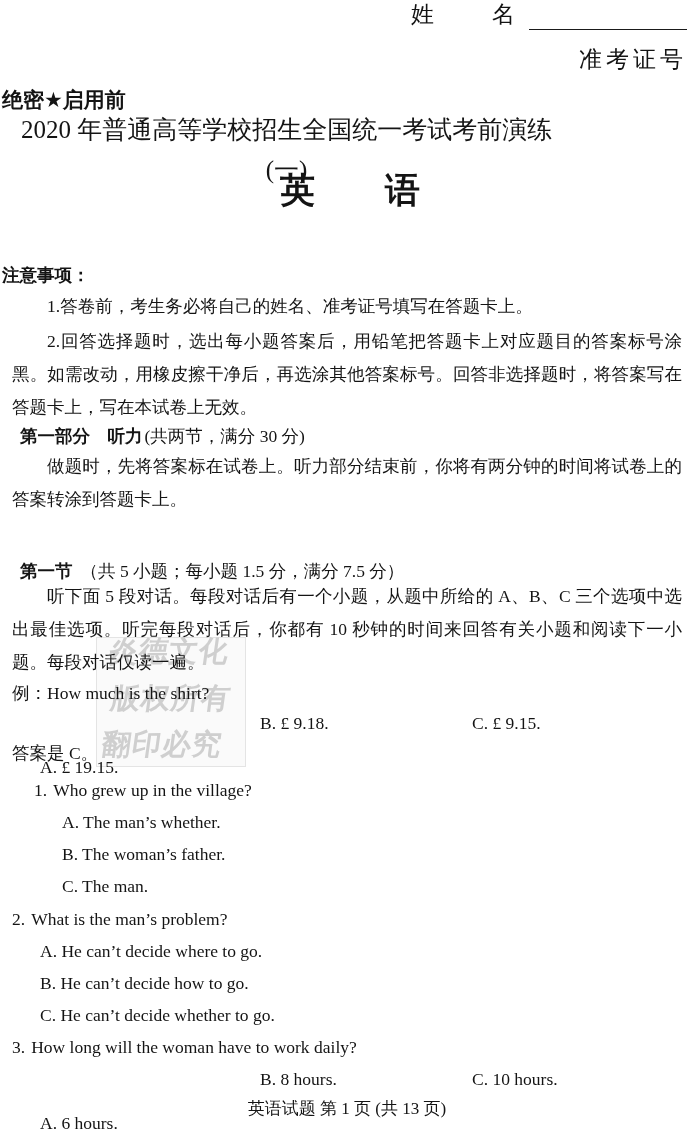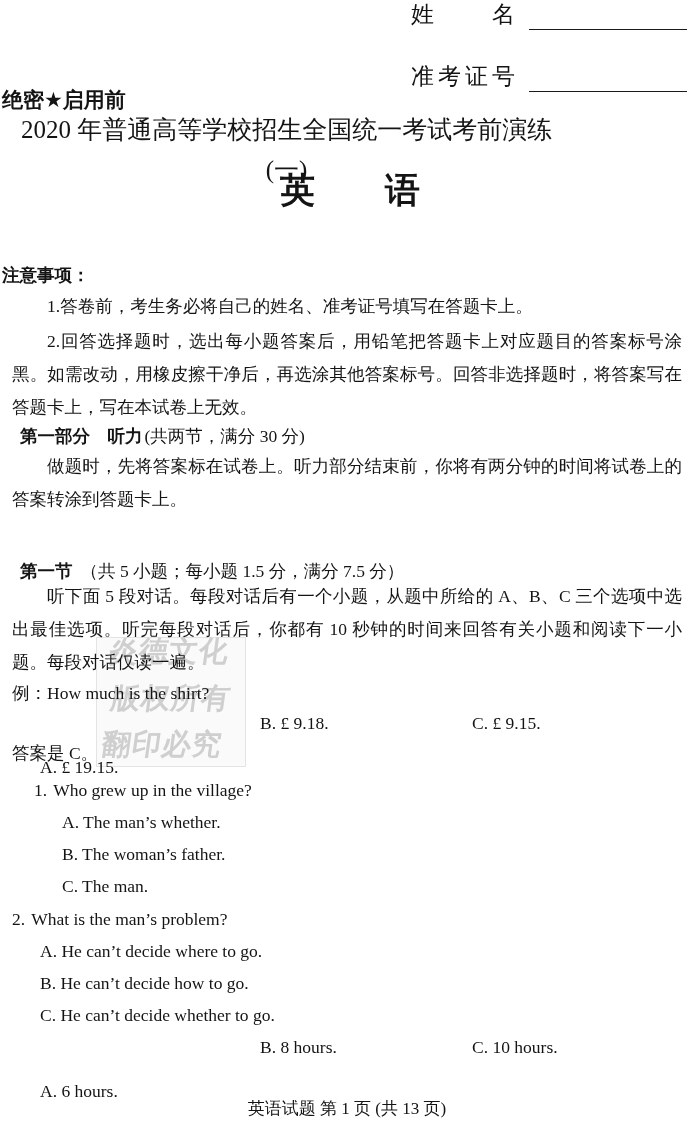--- a/index.html
+++ b/index.html
@@ -6,21 +6,21 @@
   html,body { width:700px; height:1136px; }
   body {
     background:#ffffff; color:#141414; position:relative; overflow:hidden;
     font-family:"Liberation Serif","DejaVu Serif",serif;
   }
   .page { position:absolute; inset:0; z-index:1; }
 
   
   .name-row { position:absolute; left:411px; width:276px; display:flex; align-items:flex-end; font-size:23px; letter-spacing:4px; line-height:30px; }
   #name-row-1 { top:0; }
-  #name-row-2 { top:62px; }
+  #name-row-2 { top:45px;flex-direction:column; }
   .fill-line { flex:1; border-bottom:1.5px solid #1a1a1a; height:28px; margin-left:10px; }
 
   #secrecy { position:absolute; top:90px; left:2px; font-family:"Liberation Sans","DejaVu Sans",sans-serif; font-weight:bold; font-size:21px; line-height:20px; }
   #title   { position:absolute; top:110px; left:8px; width:557px; text-align:center; font-size:25px; font-weight:normal; line-height:40px; }
   #subject { position:absolute; top:164px; left:0; width:700px; text-align:center; font-family:"Liberation Sans","DejaVu Sans",sans-serif; font-weight:bold; font-size:35px; line-height:52px; }
 
   .para { font-size:17.5px; line-height:33px; text-align:justify; }
   .indent { text-indent:2em; }
   .abs { position:absolute; left:12px; width:670px; }
 
@@ -120,20 +120,21 @@
   </div>
 
   <div id="q2" class="abs question">
     <div class="q-line"><span>2.</span><span class="q-text">What is the man’s problem?</span></div>
     <div class="opt">A. He can’t decide where to go.</div>
     <div class="opt">B. He can’t decide how to go.</div>
     <div class="opt">C. He can’t decide whether to go.</div>
   </div>
 
   <div id="q3" class="abs question">
+    <div class="q-line"><span>3.</span><span class="q-text">How long will the woman have to work daily?</span></div>
     <div class="opt-row">
       <span class="opt-col1">A. 6 hours.</span>
       <span class="opt-col2">B. 8 hours.</span>
       <span class="opt-col3">C. 10 hours.</span>
     </div>
   </div>
 
   <div id="footer" class="abs">英语试题 第 1 页 (共 13 页)</div>
 
 </div>

